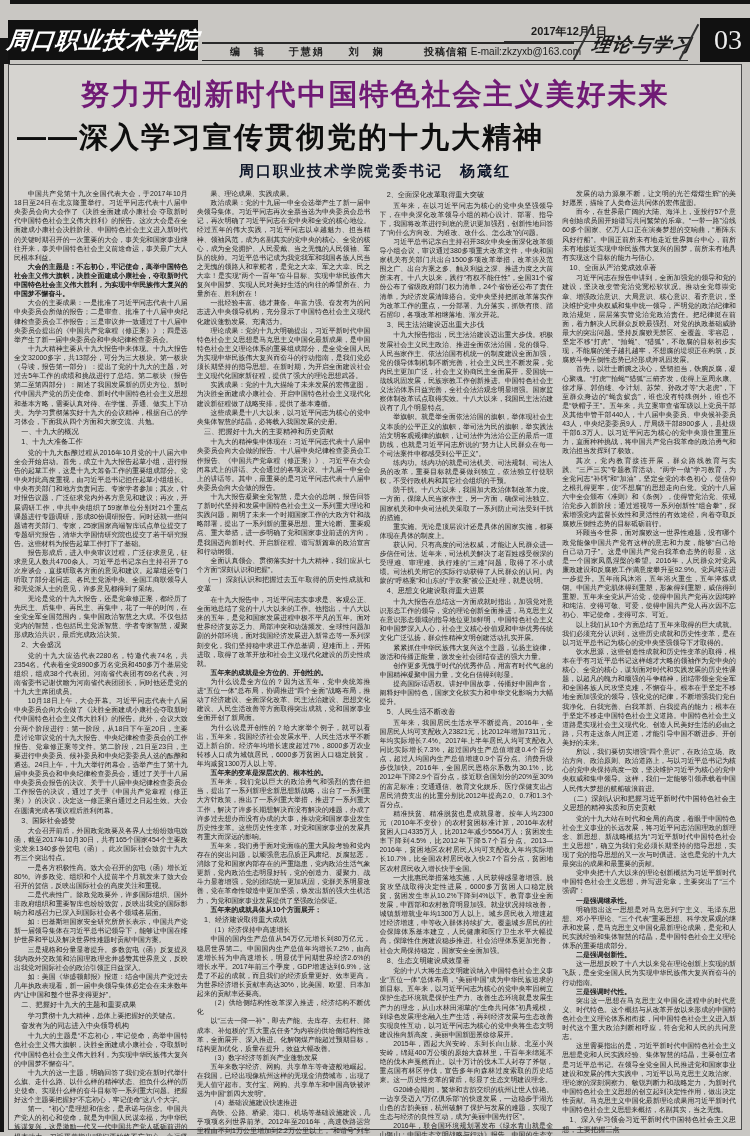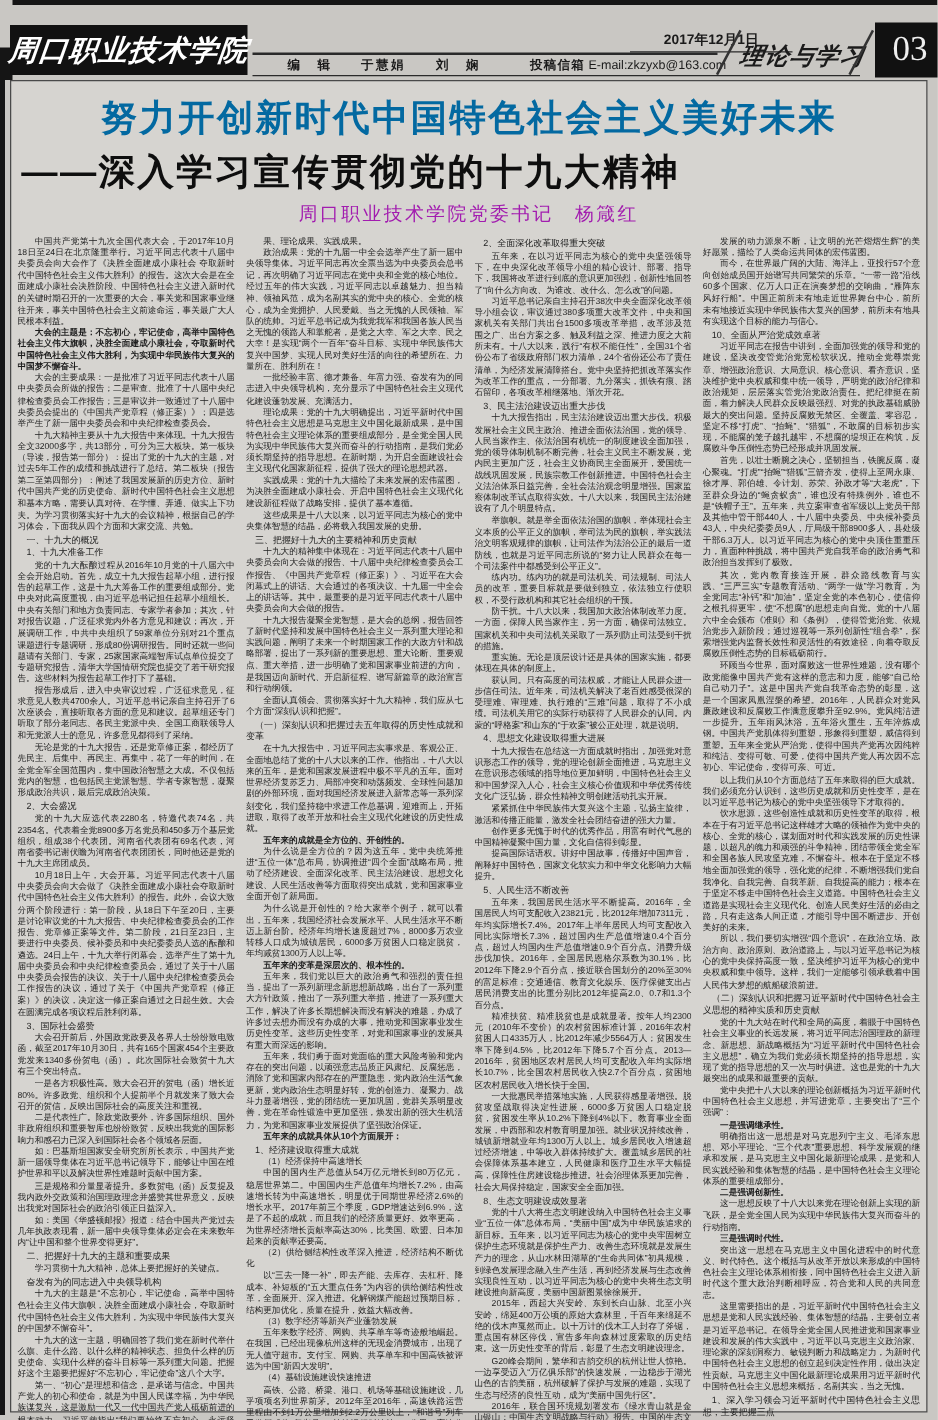--- a/index.html
+++ b/index.html
@@ -29,23 +29,23 @@
   .slash.s2{left:682px;}
   .section-name{position:absolute;left:586px;top:16px;width:96px;text-align:center;font-size:19px;font-weight:900;font-style:italic;transform:skewX(-10deg);letter-spacing:1px;white-space:nowrap;}
   .page-box{position:absolute;left:694px;top:2px;width:56px;height:44px;background:#111;display:flex;align-items:center;justify-content:center;}
   .page-box span{color:#eee;font-size:28px;font-family:"Liberation Serif","DejaVu Serif",serif;}
 
   
   .frame{
     position:absolute;left:8px;top:64px;width:734px;height:1066px;
     background:#d6d4d0;border:1px solid #4a4a4a;box-sizing:border-box;
   }
-  .headline1{margin:10px 8px 0;text-align:center;font-size:29px;font-weight:900;letter-spacing:2px;color:#0369a1;white-space:nowrap;}
+  .headline1{margin:10px 8px 0;text-align:center;font-size:29px;font-weight:900;letter-spacing:2px;color:#701a75;white-space:nowrap;}
   .headline2{margin:3px 8px 0;font-size:29px;font-weight:900;letter-spacing:2px;color:#0e0e0e;white-space:nowrap;}
-  .byline{margin:4px 0 6px;text-align:center;font-size:15px;font-weight:400;letter-spacing:2px;color:#a21caf;}
+  .byline{margin:4px 0 6px;text-align:center;font-size:15px;font-weight:700;letter-spacing:2px;color:#0f172a;}
 
   .cols{display:flex;gap:9px;padding:2px 5px 0;}
   .col{flex:1 1 0;height:966px;overflow:hidden;text-align:justify;font-size:6.9px;line-height:1.32;color:#1d1d1d;}
   .blk{margin:0;}
   .p{text-indent:2em;}
   .b{text-indent:2em;font-weight:700;}
   .h{font-weight:400;text-indent:1em;font-size:7.2px;margin:1px 0;}
 </style>
 </head>
 <body>

